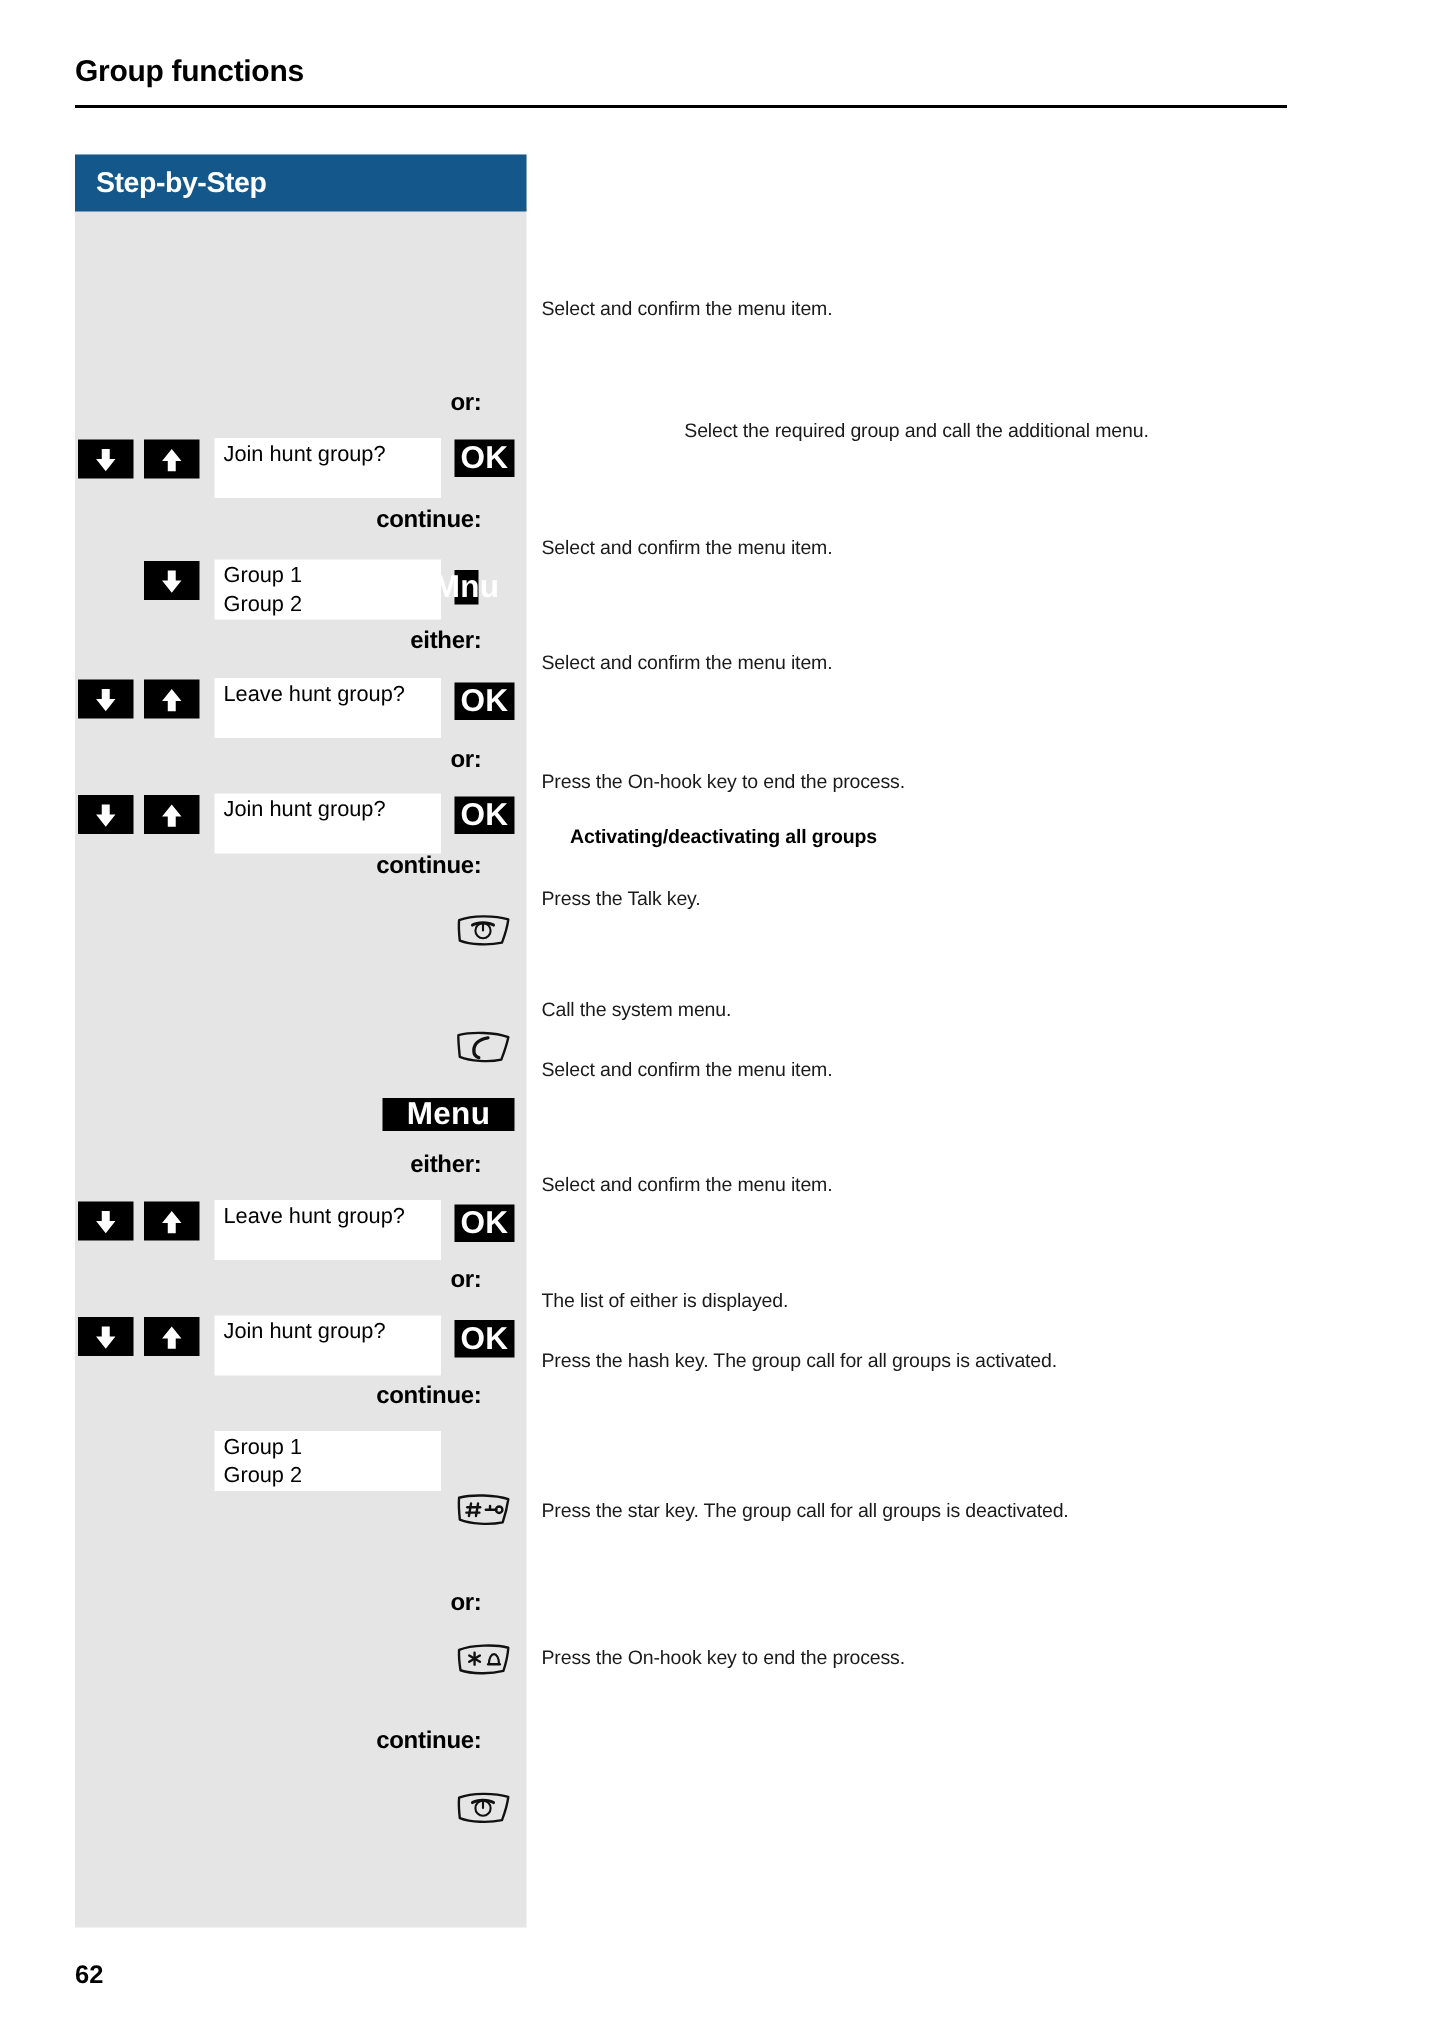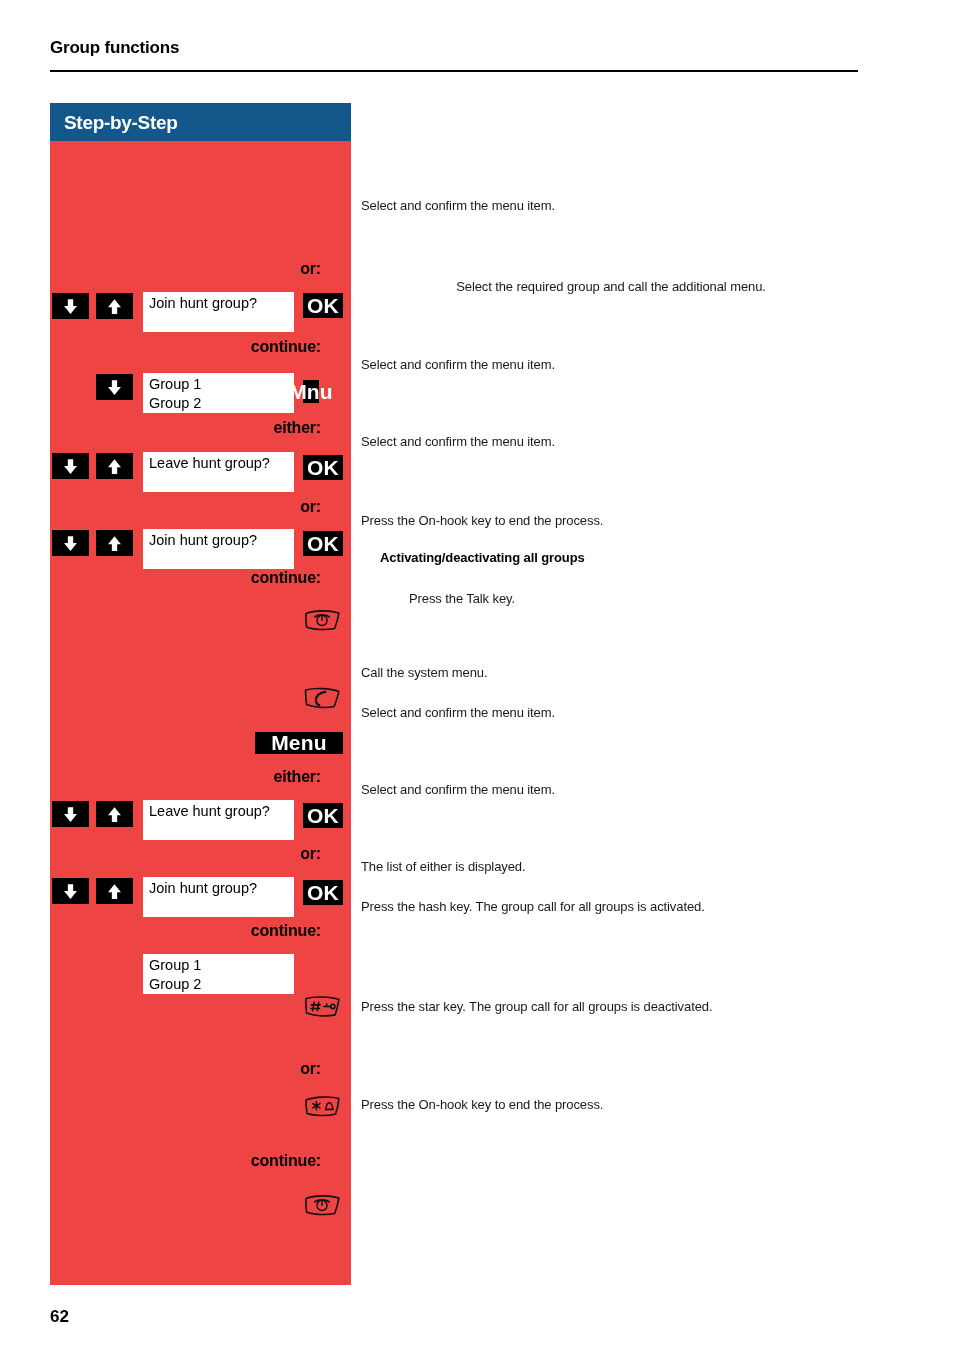--- a/index.html
+++ b/index.html
@@ -17,21 +17,21 @@
   }
 
   
   .page-header {
     position: absolute;
     left: 50px;
     top: 38px;
     width: 808px;
   }
   .page-header-title {
-    font-size: 17px;
+    font-size: 20px;
     font-weight: bold;
     letter-spacing: -0.2px;
     color: #000;
     line-height: 20px;
   }
   .page-header-rule {
     position: absolute;
     left: 50px;
     top: 70px;
     width: 808px;
@@ -39,21 +39,21 @@
     background: #000000;
   }
 
   
   .step-panel {
     position: absolute;
     left: 50px;
     top: 103px;
     width: 301px;
     height: 1182px;
-    background: #ef4444;
+    background: #e5e5e5;
   }
   .step-panel-header {
     position: absolute;
     left: 0;
     top: 0;
     width: 301px;
     height: 38px;
     background: #14578a;
     box-sizing: border-box;
   }
@@ -333,21 +333,21 @@
     </svg>
   </div>
 </div>
 
 <div class="explain" style="top:195px;">Select and confirm the menu item.</div>
 <div class="explain" style="top:276px;text-align:center;">Select the required group and call the additional menu.</div>
 <div class="explain" style="top:354px;">Select and confirm the menu item.</div>
 <div class="explain" style="top:431px;">Select and confirm the menu item.</div>
 <div class="explain" style="top:510px;">Press the On-hook key to end the process.</div>
 <div class="explain bold" style="top:547px;">Activating/deactivating all groups</div>
-<div class="explain" style="top:588px;margin-left:48px;">Press the Talk key.</div>
+<div class="explain" style="top:588px;">Press the Talk key.</div>
 <div class="explain" style="top:662px;">Call the system menu.</div>
 <div class="explain" style="top:702px;">Select and confirm the menu item.</div>
 <div class="explain" style="top:779px;">Select and confirm the menu item.</div>
 <div class="explain" style="top:856px;">The list of either is displayed.</div>
 <div class="explain" style="top:896px;">Press the hash key. The group call for all groups is activated.</div>
 <div class="explain" style="top:996px;">Press the star key. The group call for all groups is deactivated.</div>
 <div class="explain" style="top:1094px;">Press the On-hook key to end the process.</div>
 
 <div class="page-number">62</div>
 

